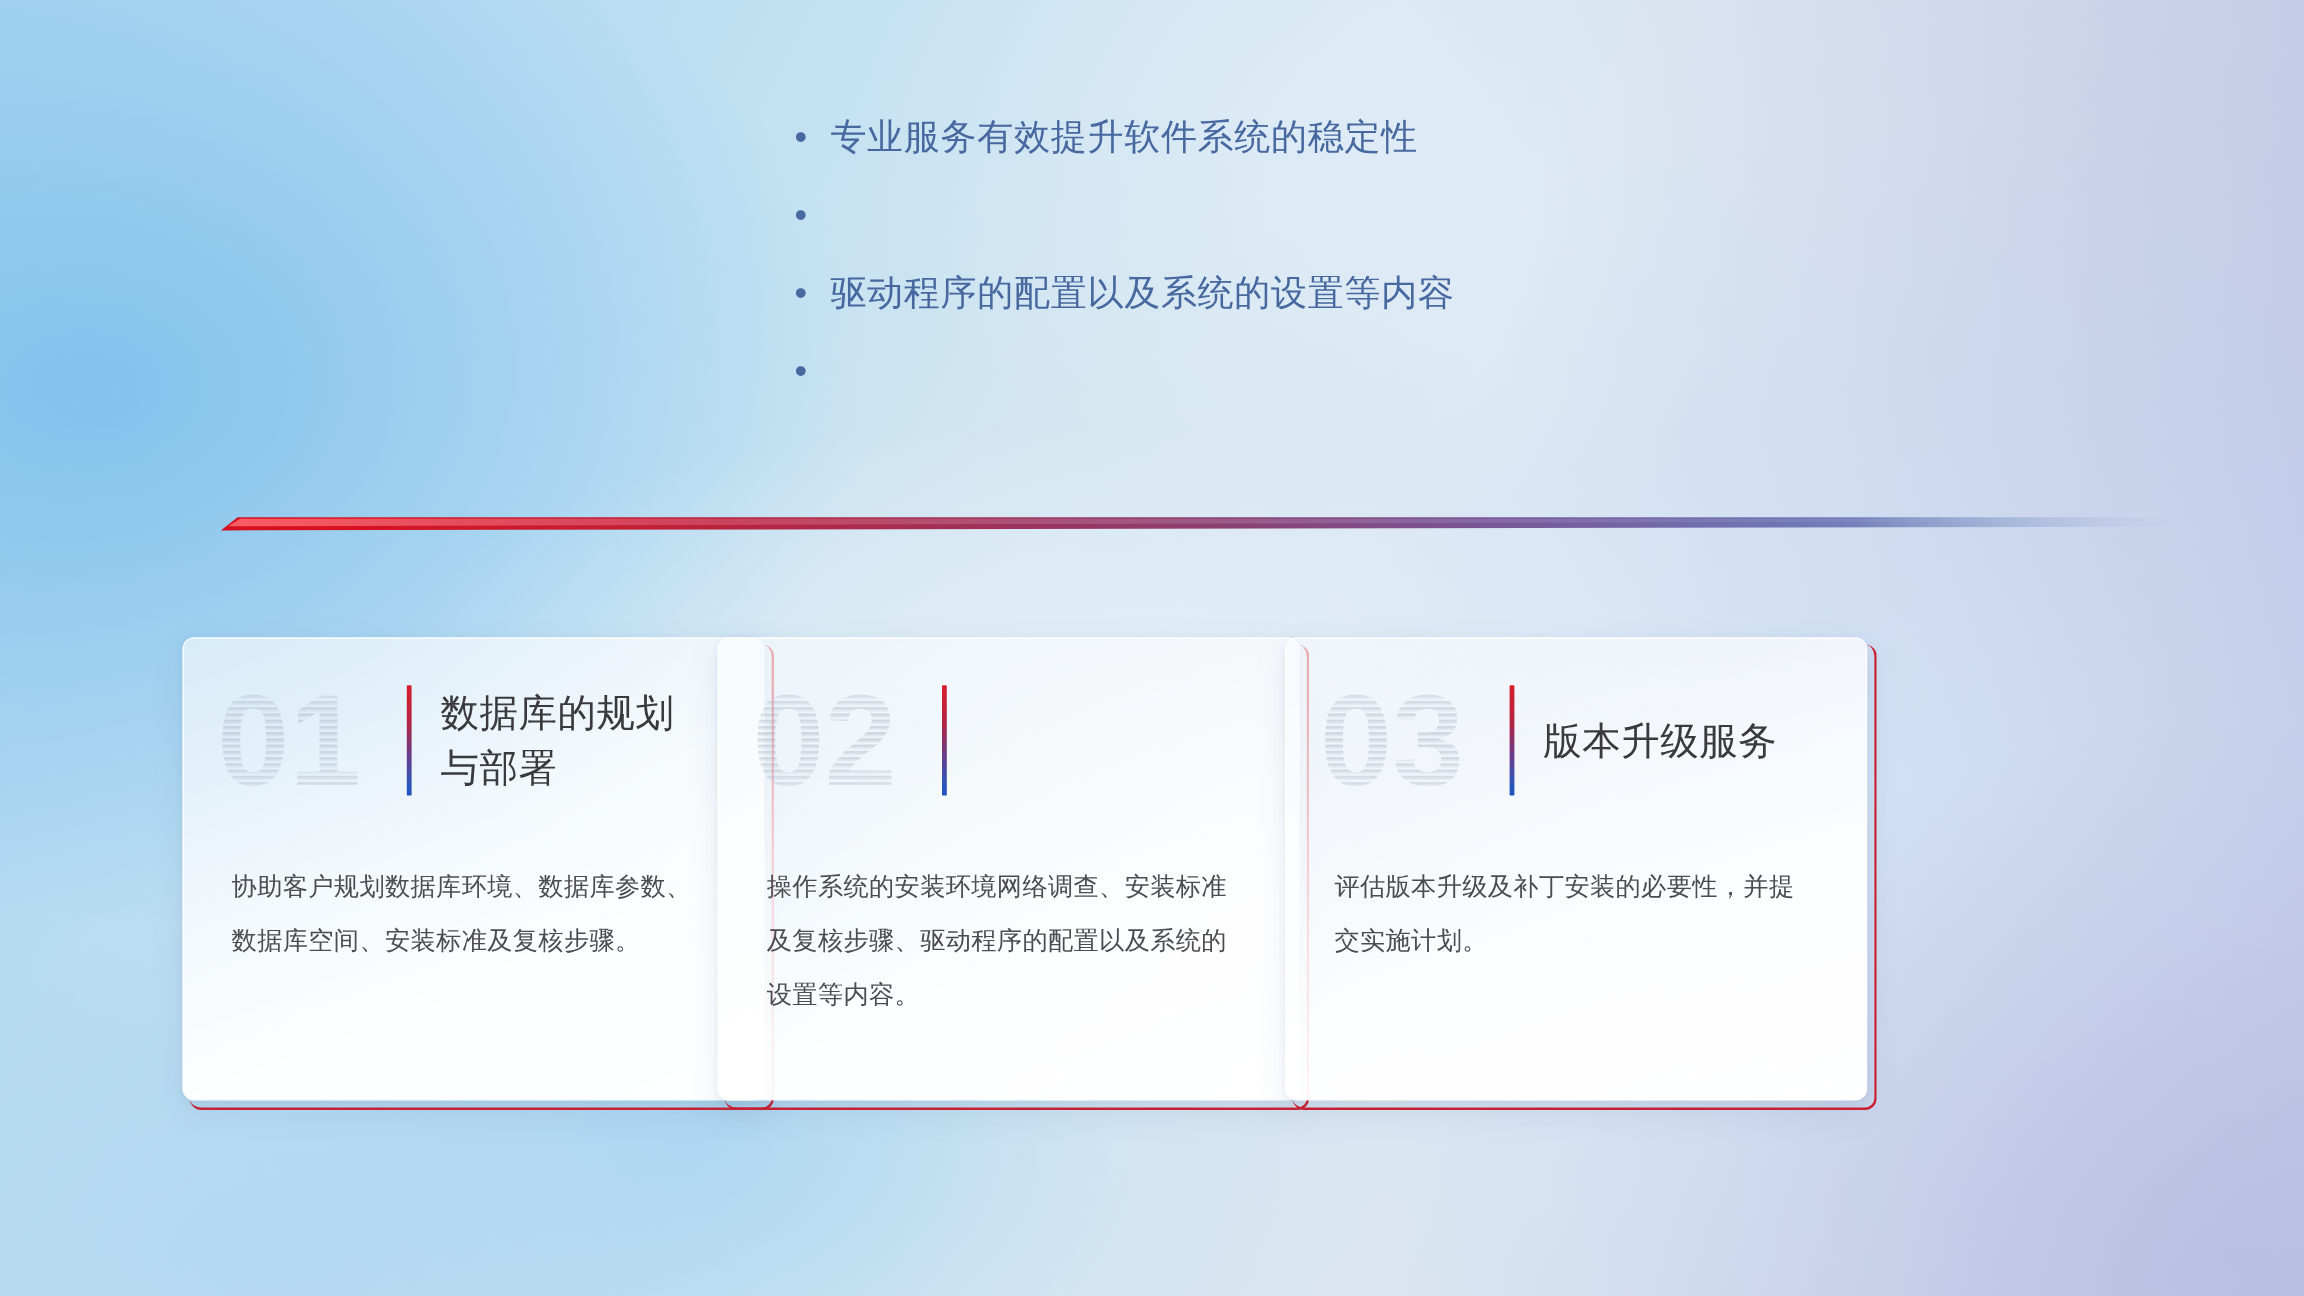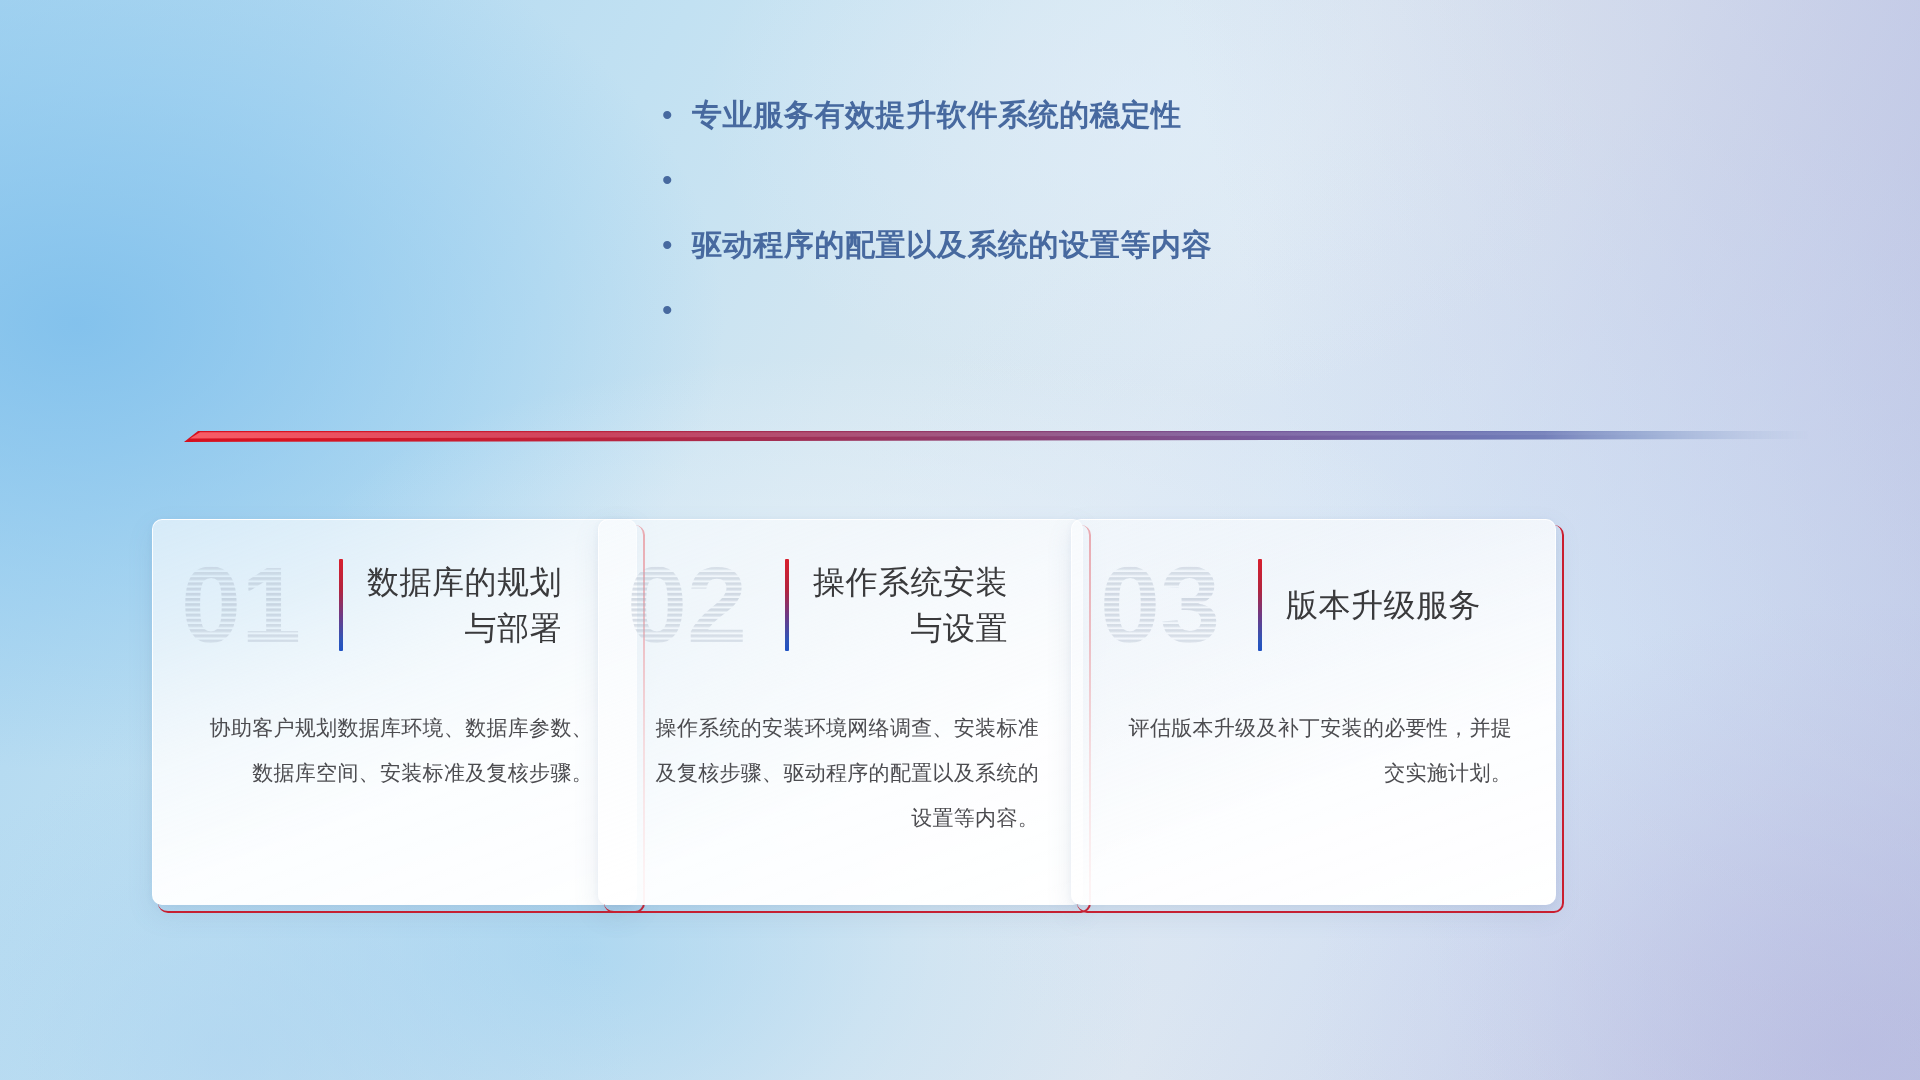--- a/index.html
+++ b/index.html
@@ -61,32 +61,32 @@
   .bullet-dot{
     width:30px;flex:0 0 30px;
     font-size:30px;line-height:46px;
     color:#47699f;text-align:left;
     padding-left:2px;
   }
   .bullet-text{
     font-size:30px;line-height:46px;
     color:#47699f;
     letter-spacing:.6px;
-    font-weight:700;
+    font-weight:400;
     white-space:nowrap;
   }
 
   
   #divider{position:absolute;left:150px;top:418px;width:1660px;height:36px;z-index:4;}
   #divider svg{display:block;width:100%;height:100%;}
 
   
   #cards{position:absolute;left:0;top:519px;width:1920px;height:400px;z-index:5;}
   .card{
-    position:absolute;top:0;width:493px;height:394px;text-align:right;
+    position:absolute;top:12px;width:493px;height:394px;
   }
   .card-accent{
     position:absolute;left:6px;top:6px;width:487px;height:388px;
     border-radius:10px;
     border-right:2.5px solid #cf1b2b;
     border-bottom:2.5px solid #cf1b2b;
     box-sizing:border-box;
   }
   .card-body{
     position:absolute;left:0;top:0;width:485px;height:386px;
@@ -270,24 +270,20 @@
               <mask id="nMask2">
                 <rect width="148" height="118" fill="url(#scan2)"></rect>
               </mask>
             </defs>
             <g mask="url(#nMask2)" opacity="0.62">
               <text x="2" y="96" font-family="'Liberation Sans','DejaVu Sans',sans-serif" font-size="108" font-weight="700" fill="url(#nGrad2)">02</text>
             </g>
           </svg>
         </div>
         <div class="vbar"></div>
-        <div class="card-title">
-          <div>操作系统安装</div>
-          <div>与设置</div>
-        </div>
       </div>
       <div class="card-text">操作系统的安装环境网络调查、安装标准及复核步骤、驱动程序的配置以及系统的设置等内容。</div>
     </div>
   </div>
 
   <div class="card" style="left:1044px;margin-left:27px;">
     <div class="card-accent"></div>
     <div class="card-body">
       <div class="card-head">
         <div class="num-wrap">

